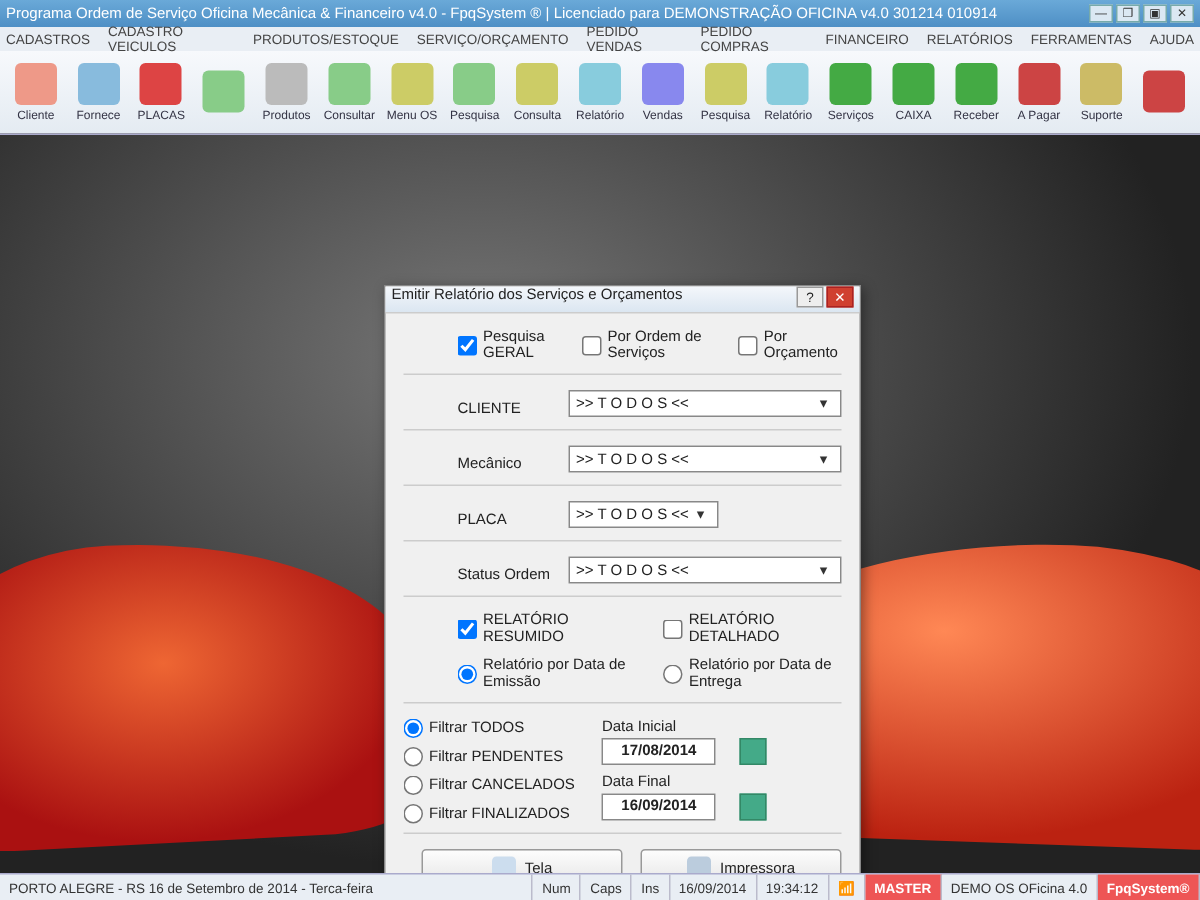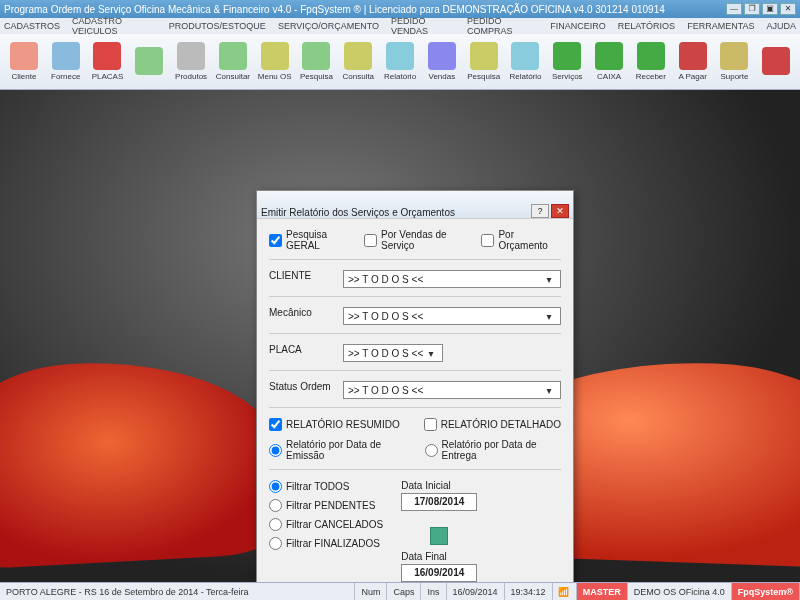--- a/index.html
+++ b/index.html
@@ -13,36 +13,36 @@
 
 .toolbar { height: 56px; background: linear-gradient(#f7f9fc,#e4ebf2); border-bottom: 1px solid #aac; display: flex; align-items: center; padding: 2px 4px; gap: 2px; }
 .tb-item { display: flex; flex-direction: column; align-items: center; width: 42px; font-size: 8px; color: #334; cursor: pointer; }
 .tb-icon { width: 28px; height: 28px; border-radius: 4px; display: flex; align-items: center; justify-content: center; font-size: 14px; margin-bottom: 2px; }
 
 .desk { position: absolute; top: 90px; bottom: 18px; left: 0; right: 0; background: radial-gradient(ellipse at 40% 30%, #777,#222 70%); overflow: hidden; }
 .carL { position: absolute; left: -60px; bottom: 20px; width: 340px; height: 200px; background: radial-gradient(ellipse at 50% 40%, #e63,#a11 70%); border-radius: 40% 60% 20% 20%/50% 50% 15% 15%; transform: rotate(-3deg); }
 .carR { position: absolute; right: -80px; bottom: 20px; width: 420px; height: 200px; background: radial-gradient(ellipse at 40% 30%, #f85,#b21 70%); border-radius: 60% 40% 20% 20%/60% 50% 15% 15%; transform: rotate(2deg); }
 
 .dialog { position: absolute; left: 256px; top: 100px; width: 318px; background: #f0f0f0; border: 1px solid #888; box-shadow: 2px 2px 8px rgba(0,0,0,.4); font-size: 10px; color: #222; }
-.dlg-title { height: 28px; background: linear-gradient(#f4f7fb,#dbe6f1); display: flex; align-items: flex-end; justify-content: space-between; padding: 0 4px; border-bottom: 1px solid #ccc; }
+.dlg-title { height: 18px; background: linear-gradient(#f4f7fb,#dbe6f1); display: flex; align-items: flex-start; justify-content: space-between; padding: 0 4px; border-bottom: 1px solid #ccc; }
 .dlg-title .btns { display: flex; gap: 2px; }
 .dlg-title .btns span { width: 18px; height: 14px; border: 1px solid #999; background: #eee; font-size: 9px; text-align: center; line-height: 12px; }
 .dlg-title .btns .close { background: #d04030; color: #fff; border-color: #a22; }
 .dlg-body { padding: 10px 12px; }
-.row { display: flex; align-items: flex-start; margin-bottom: 8px; gap: 6px; }
+.row { display: flex; align-items: flex-end; margin-bottom: 8px; gap: 6px; margin-left: 36px; }
 .hr { height: 1px; background: #ccc; margin: 6px 0 10px; }
 .lbl { width: 68px; text-align: left; }
 .combo { flex: 1; height: 18px; background: #fff; border: 1px solid #888; display: flex; align-items: center; justify-content: space-between; padding: 0 4px; font-size: 10px; }
 .combo .arrow { width: 14px; text-align: center; color: #333; }
 .chk, .rad { display: flex; align-items: center; gap: 4px; }
 .chk input, .rad input { margin: 0; }
 .cols { display: flex; gap: 18px; }
 .col { display: flex; flex-direction: column; gap: 6px; }
 .dateblk { display: flex; flex-direction: column; gap: 2px; }
-.datebox { display: flex; align-items: center; gap: 16px; flex-direction: column; }
+.datebox { display: flex; align-items: center; gap: 16px; }
 .dateinput { width: 76px; height: 18px; background: #fff; border: 1px solid #888; text-align: center; line-height: 16px; font-weight: bold; }
 .calbtn { width: 18px; height: 18px; background: #4a8; border: 1px solid #386; }
 .btnrow { display: flex; gap: 12px; margin-top: 4px; margin-left: 12px; }
 .btn { flex: 1; height: 26px; background: linear-gradient(#fdfdfd,#e4e4e4); border: 1px solid #999; border-radius: 3px; display: flex; align-items: center; justify-content: center; gap: 6px; font-size: 10px; cursor: pointer; }
 .bicon { width: 16px; height: 16px; border-radius: 3px; display: inline-block; }
 
 .statusbar { position: absolute; bottom: 0; left: 0; right: 0; height: 18px; background: #e9eef4; border-top: 1px solid #aac; display: flex; align-items: center; font-size: 9px; color: #333; }
 .statusbar > div { padding: 0 6px; border-right: 1px solid #bbc; height: 100%; display: flex; align-items: center; }
 .st-red { background: #e55; color: #fff; font-weight: bold; }
 </style>
@@ -165,21 +165,21 @@
     </div>
     <div class="dlg-body">
 
       <div class="row">
         <label class="chk">
             <input type="checkbox" checked="" style="">
             <span>Pesquisa GERAL</span>
           </label>
         <label class="chk">
             <input type="checkbox" style="">
-            <span>Por Vendas de Serviço</span>
+            <span>Por Ordem de Serviços</span>
           </label>
         <label class="chk">
             <input type="checkbox" style="">
             <span>Por Orçamento</span>
           </label>
       </div>
       <div class="hr"></div>
 
       <div class="row">
         <span class="lbl">CLIENTE</span>

